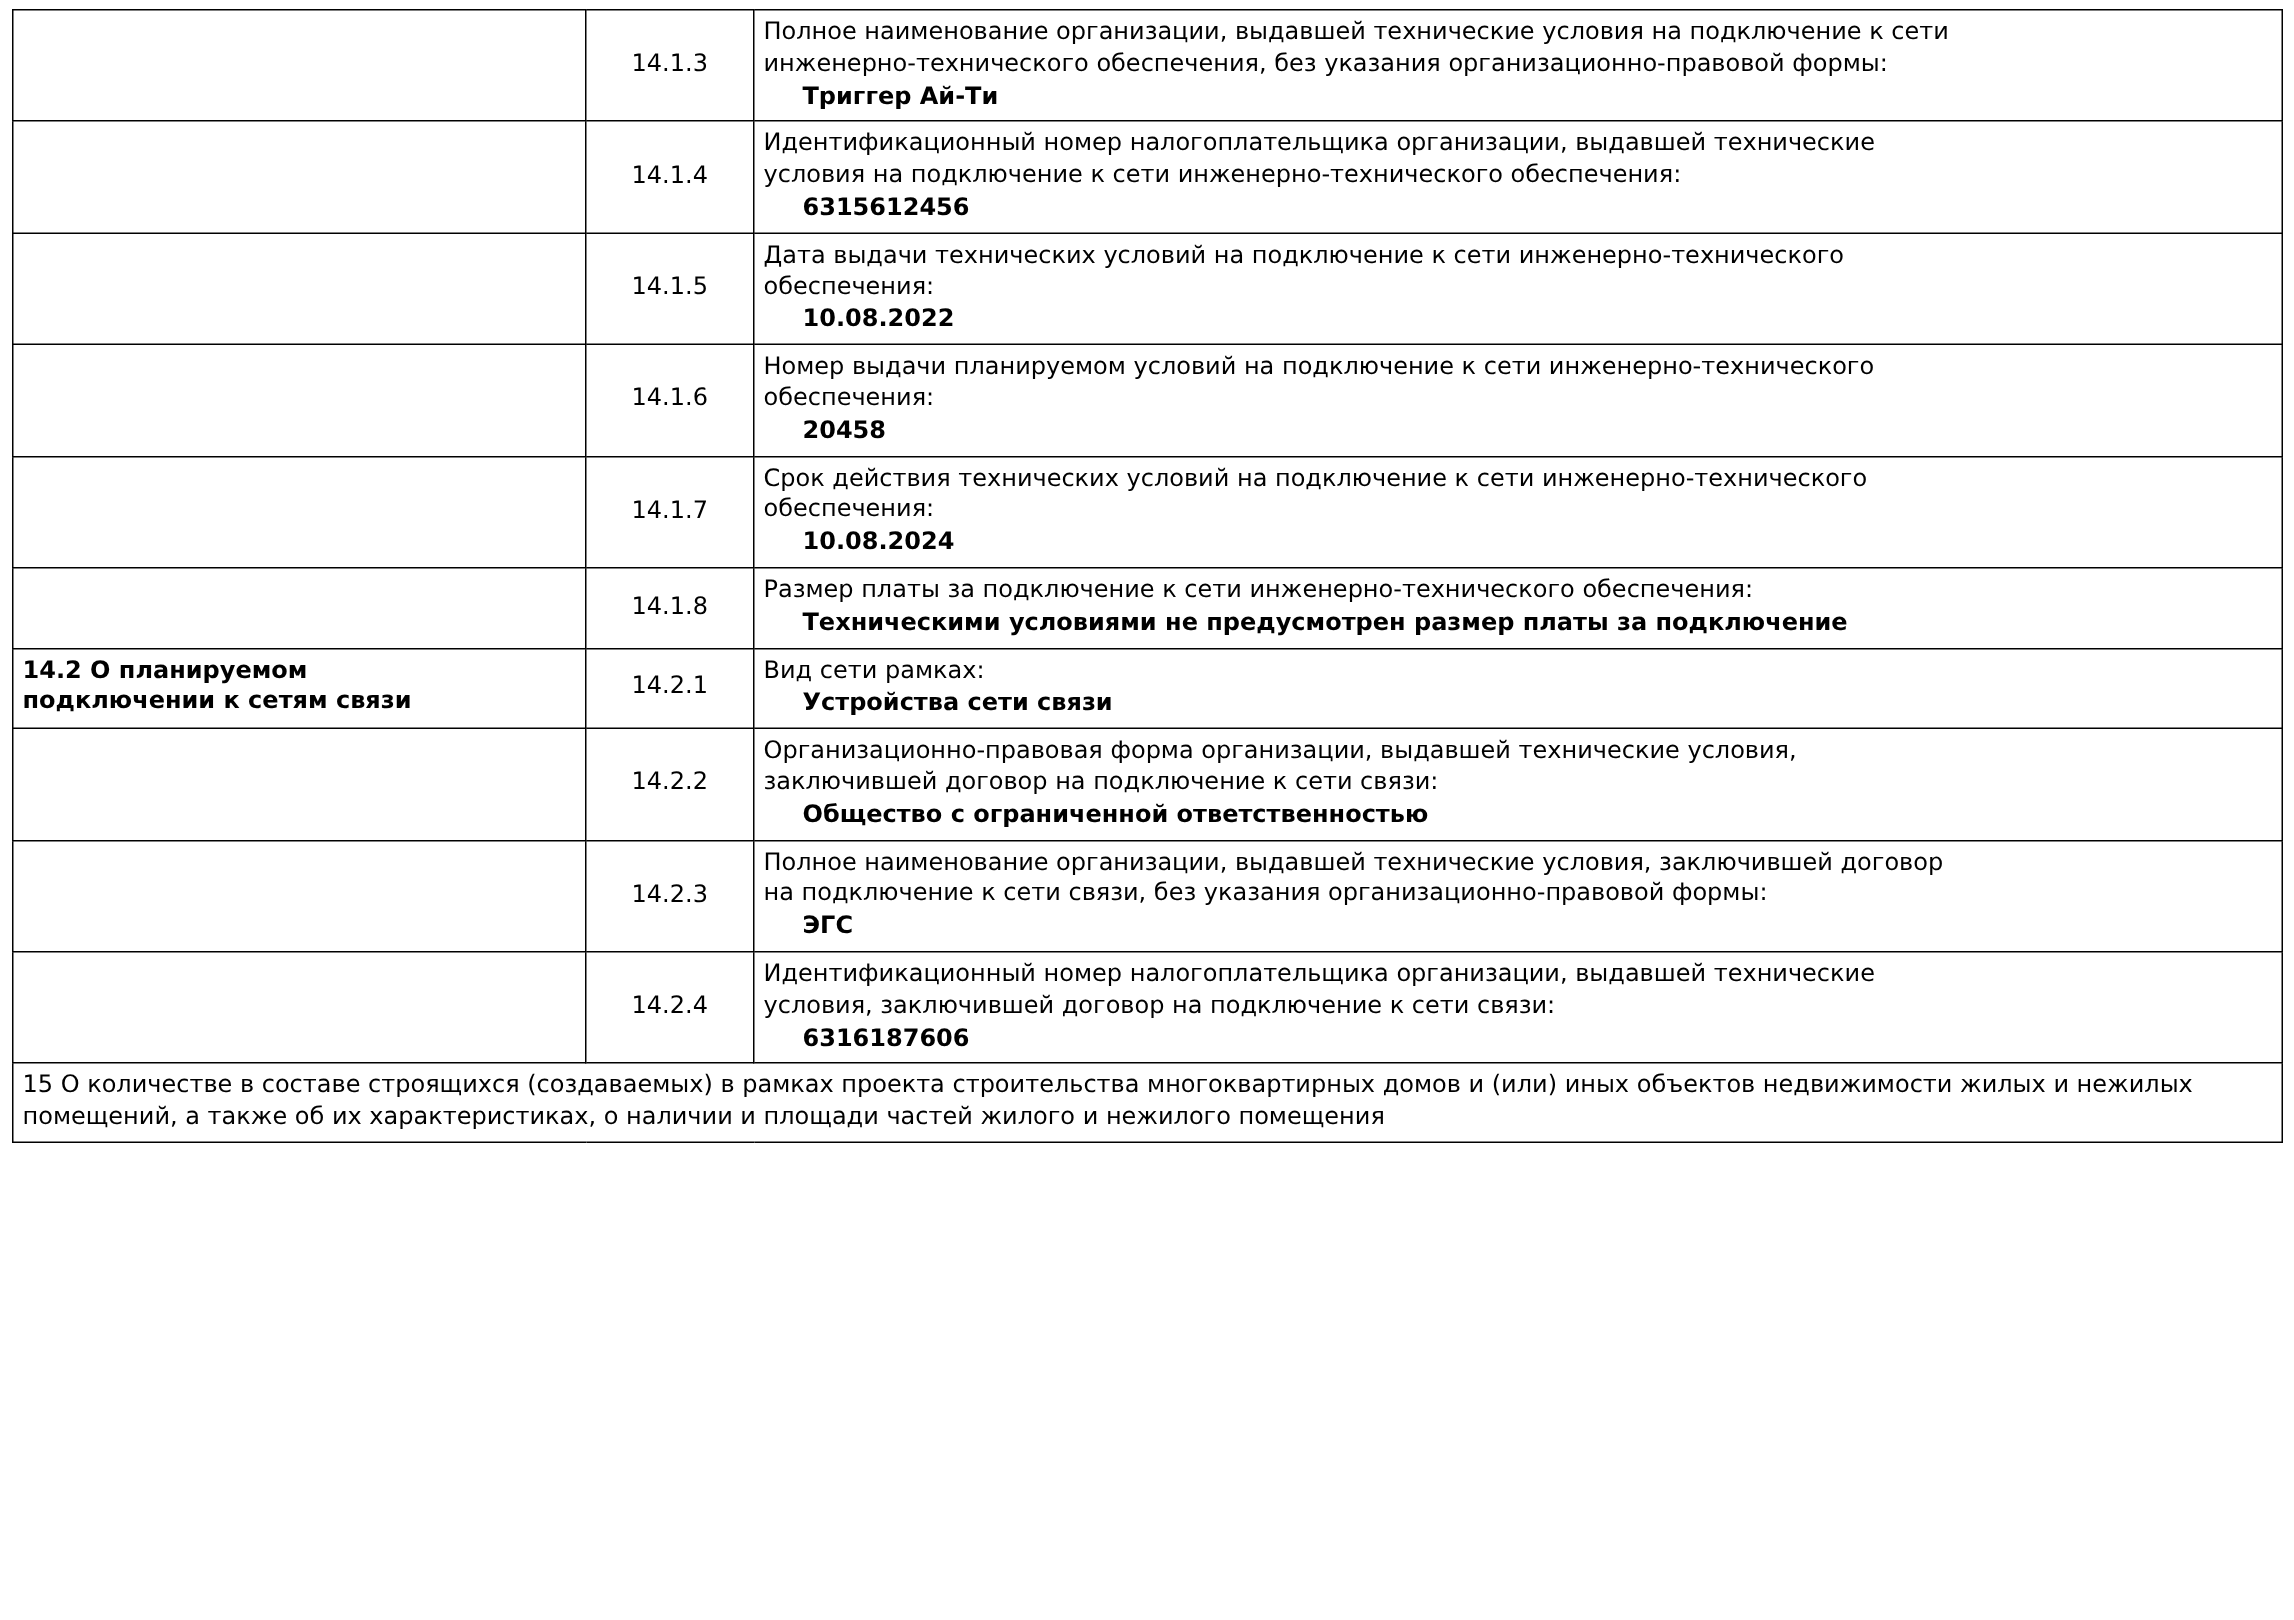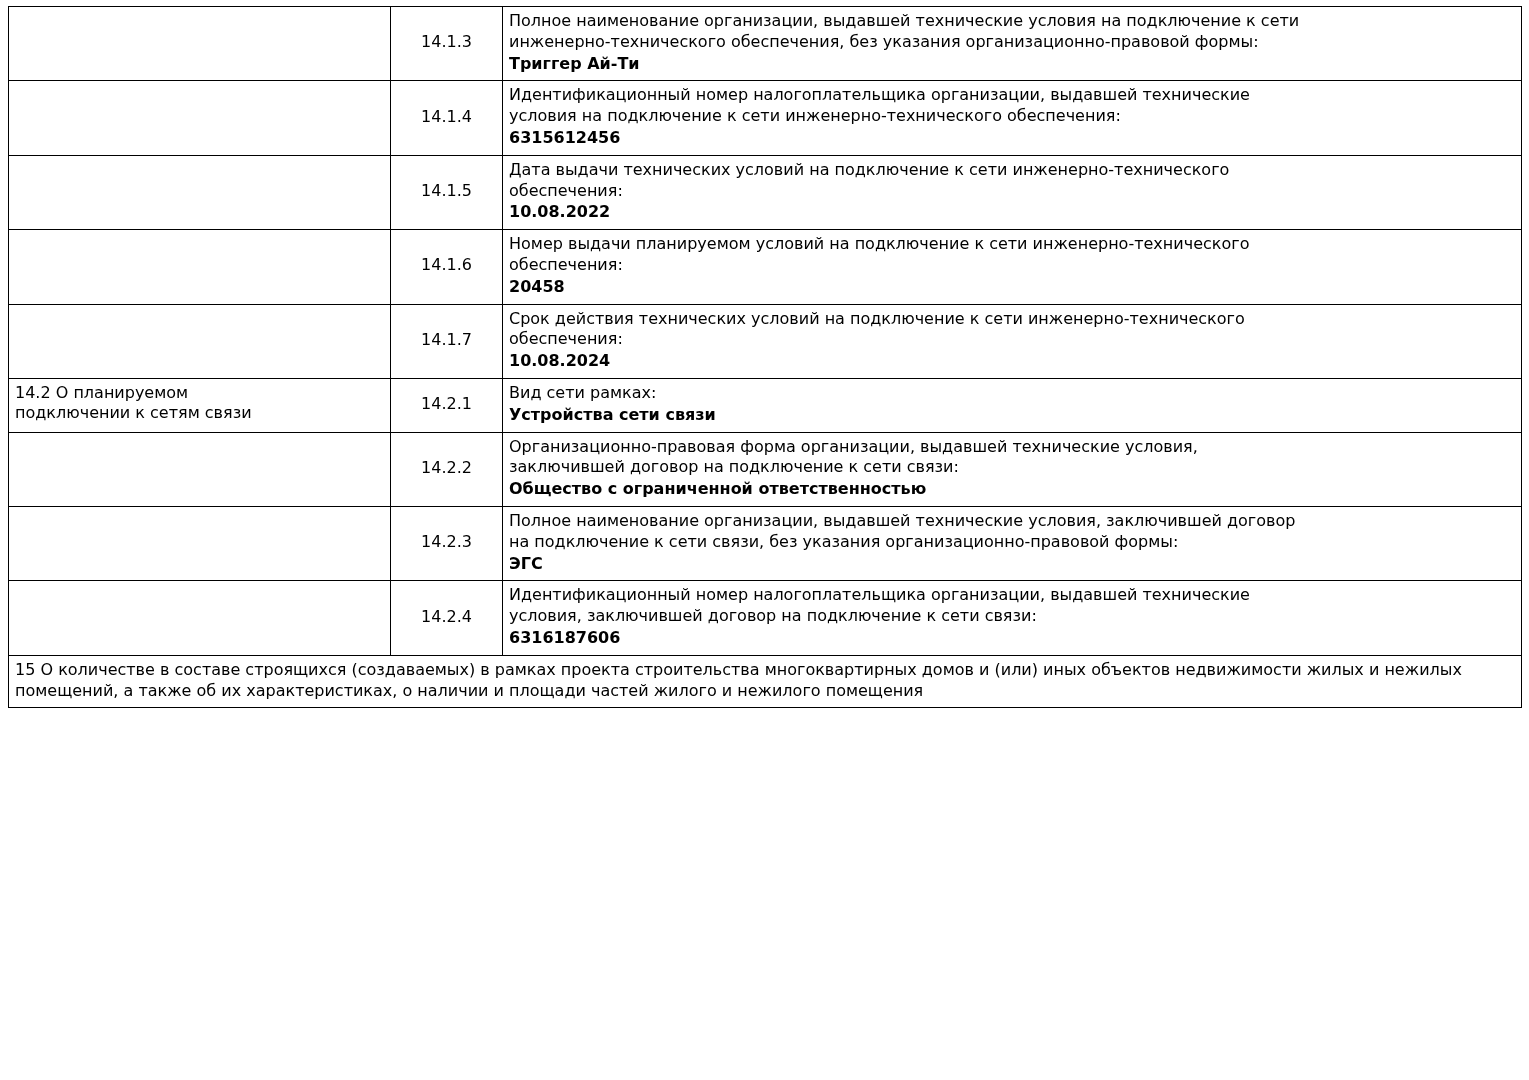--- a/index.html
+++ b/index.html
@@ -41,20 +41,21 @@
     padding-left: 8px;
     text-align: center;
   }
   .desc {
     font-weight: normal;
     white-space: pre-line;
   }
   .value {
     font-weight: bold;
     margin-top: 1px;
+    margin-left: 26px;
   }
   .group-label {
     font-weight: normal;
     line-height: 1.28;
   }
   .full-row-text {
     font-weight: normal;
     line-height: 1.30;
     padding: 4px 6px 8px 6px;
   }
@@ -125,24 +126,34 @@
           <div class="group-label"></div>
         </td>
         <td class="code-cell">14.1.7</td>
         <td>
           <div class="desc">Срок действия технических условий на подключение к сети инженерно-технического
 обеспечения:</div>
           <div class="value">10.08.2024</div>
         </td>
       </tr>
 
-
-      <tr>
-        <td>
-          <div class="group-label" style="white-space: pre-line;">14.2 О планируемом
+      <tr>
+        <td class="empty-cell">
+          <div class="group-label"></div>
+        </td>
+        <td class="code-cell">14.1.8</td>
+        <td>
+          <div class="desc">Размер платы за подключение к сети инженерно-технического обеспечения:</div>
+          <div class="value">Техническими условиями не предусмотрен размер платы за подключение</div>
+        </td>
+      </tr>
+
+      <tr>
+        <td>
+          <div class="group-label" style="white-space: pre-line; font-weight: bold;">14.2 О планируемом
 подключении к сетям связи</div>
         </td>
         <td class="code-cell">14.2.1</td>
         <td>
           <div class="desc">Вид сети рамках:</div>
           <div class="value">Устройства сети связи</div>
         </td>
       </tr>
 
       <tr>

